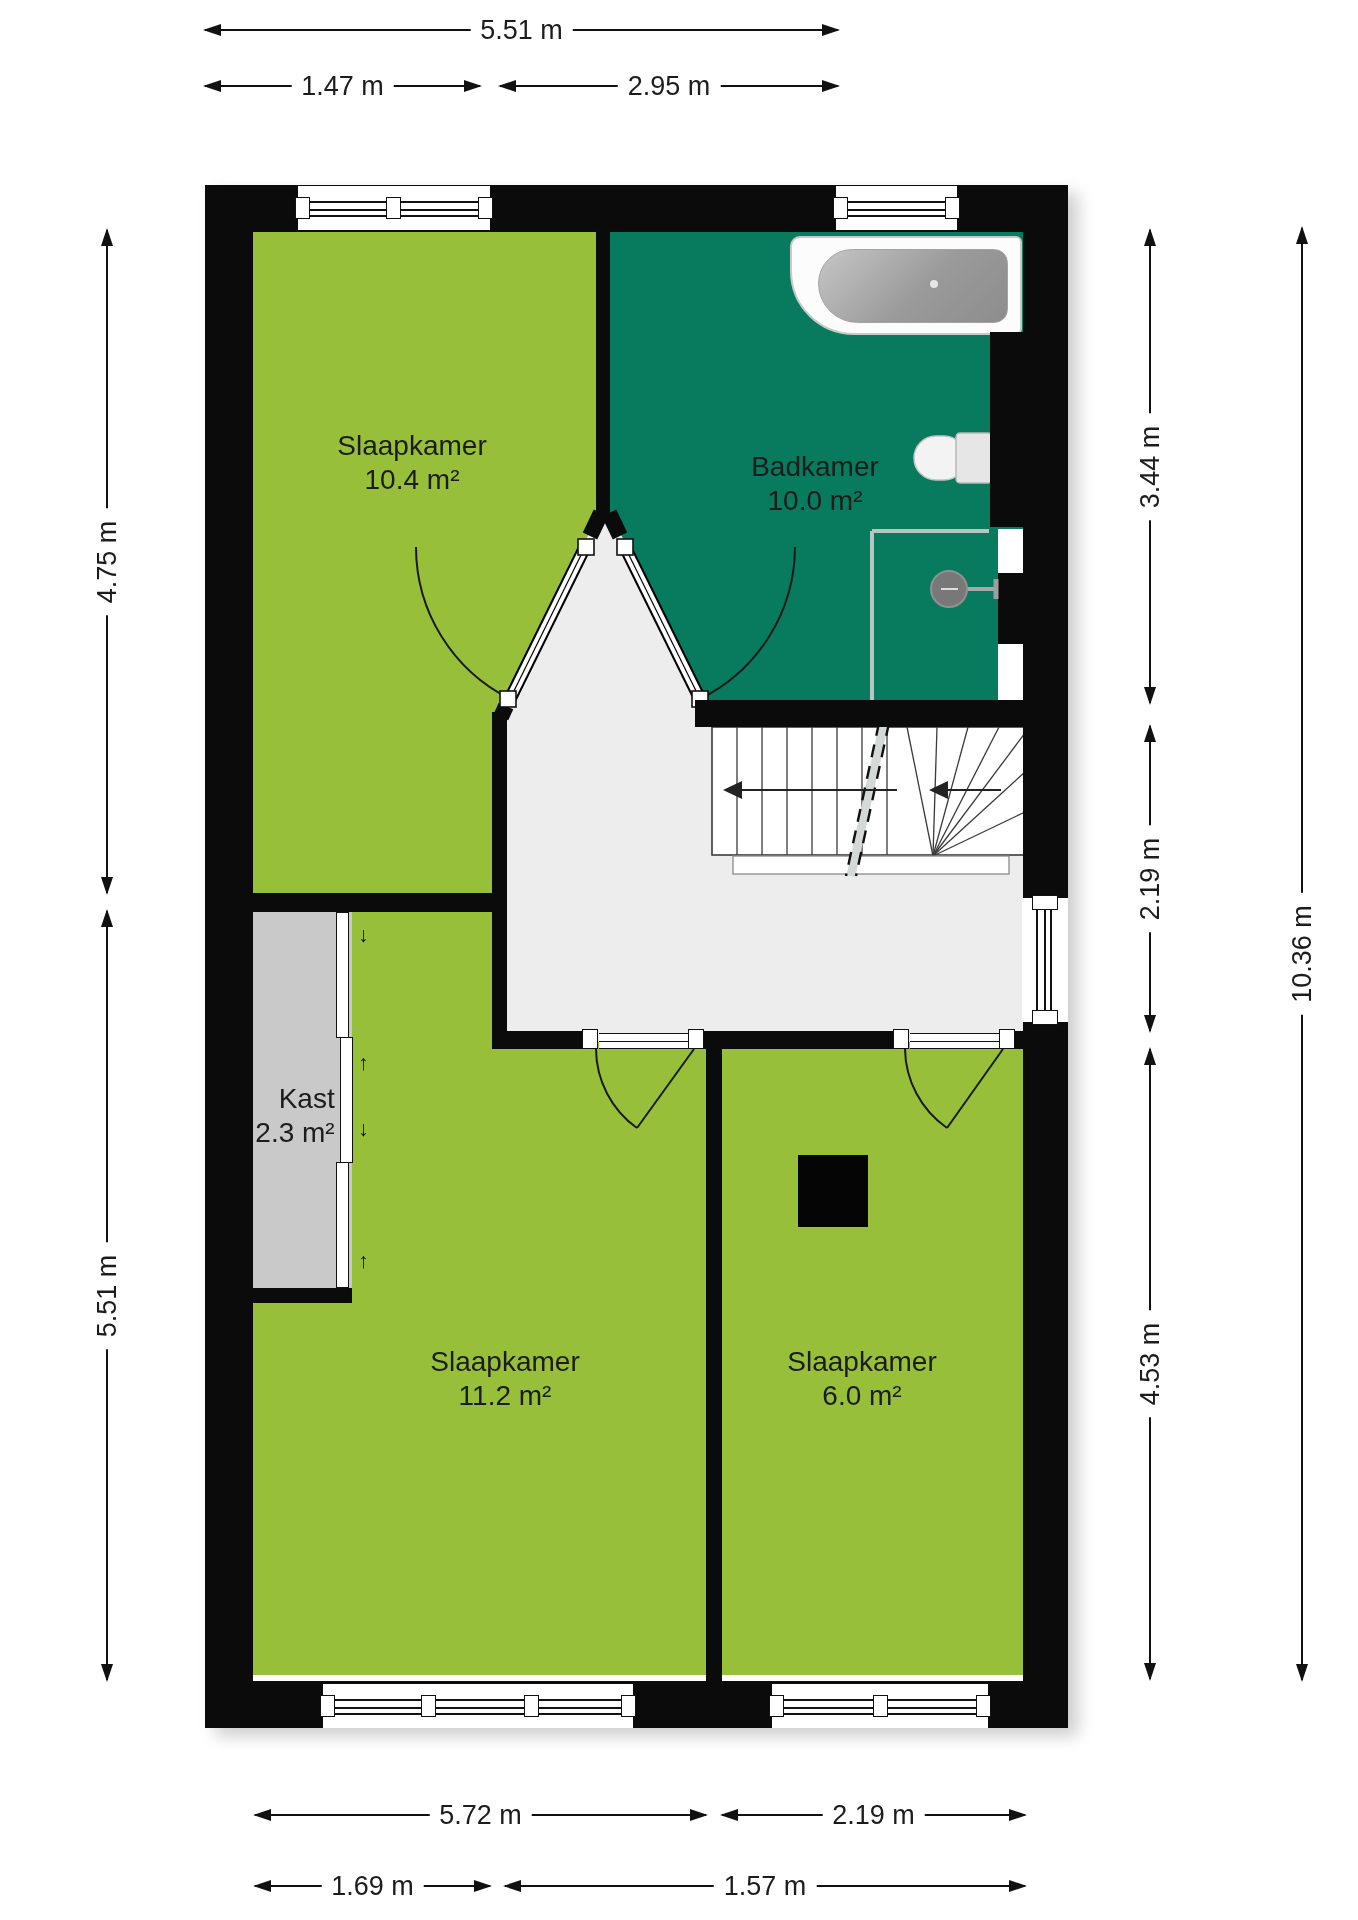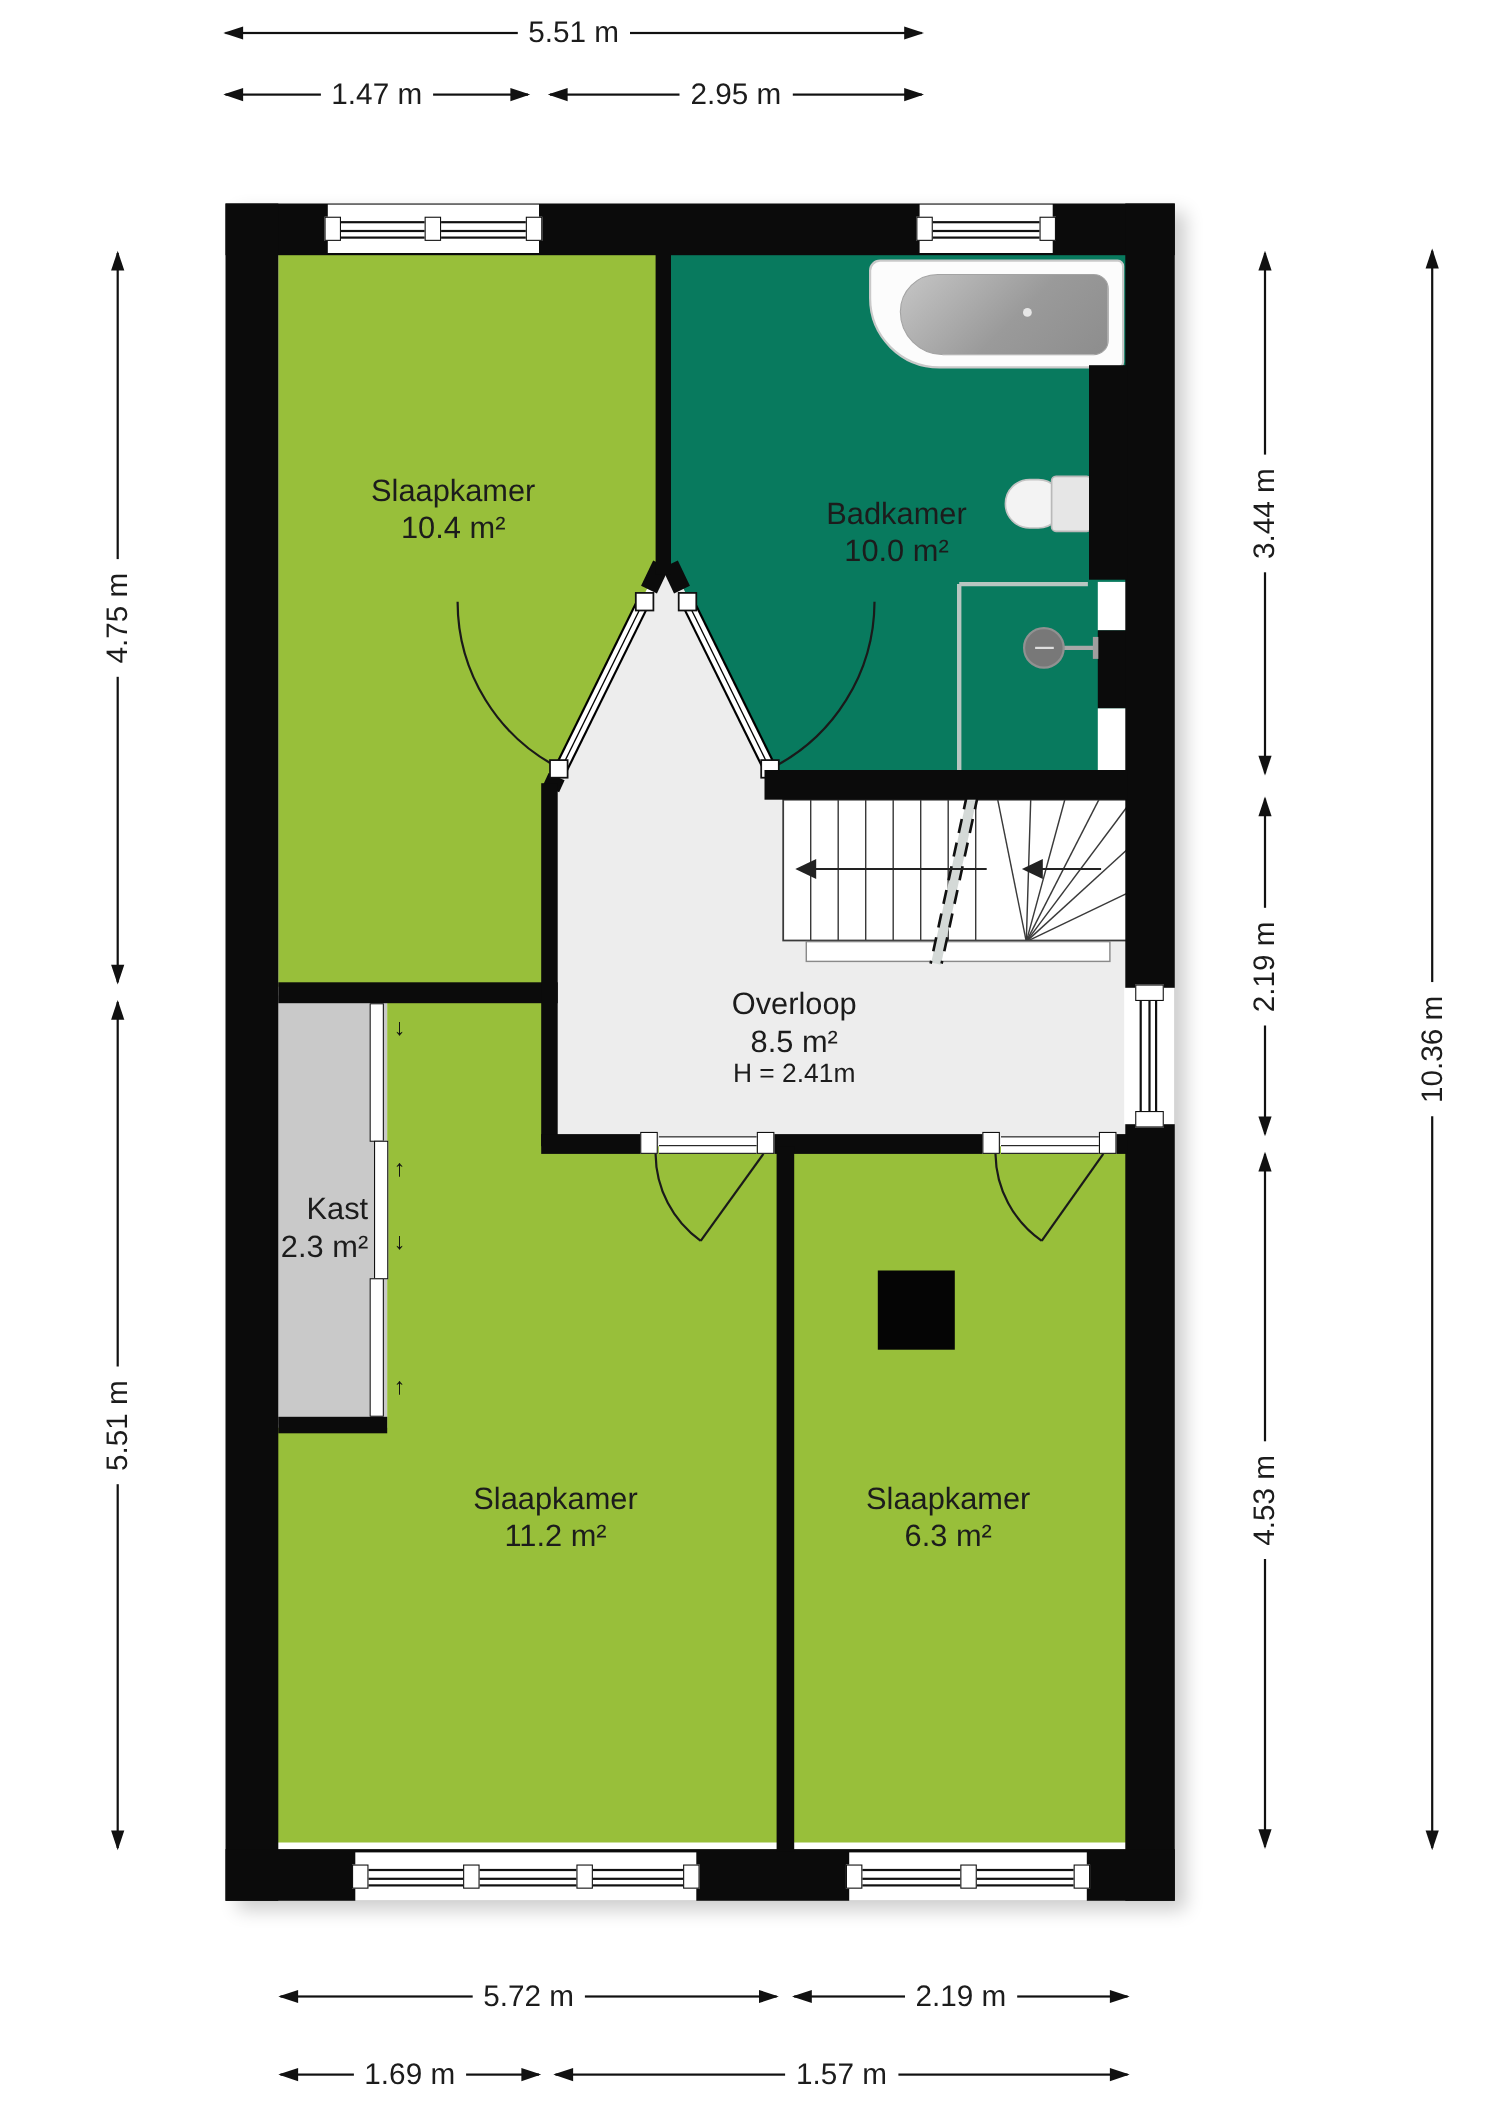--- a/index.html
+++ b/index.html
@@ -245,36 +245,31 @@
   <div class="hinge" style="left:999px;top:1029px;"></div>
 
   <div class="room-label" style="left:412px;top:463px;">
     <span>Slaapkamer</span>
     <span class="sub">10.4 m²</span>
   </div>
   <div class="room-label" style="left:815px;top:484px;">
     <span>Badkamer</span>
     <span class="sub">10.0 m²</span>
   </div>
-  <div class="room-label" style="left:722px;top:944px;">
-    <span>Overloop</span>
-    <span class="sub">8.5 m²</span>
-    <span class="hline">H = 2.41m</span>
-  </div>
   <div class="room-label" style="left:295px;top:1116px;text-align:right;">
     <span>Kast</span>
     <span class="sub">2.3 m²</span>
   </div>
   <div class="room-label" style="left:505px;top:1379px;">
     <span>Slaapkamer</span>
     <span class="sub">11.2 m²</span>
   </div>
   <div class="room-label" style="left:862px;top:1379px;">
     <span>Slaapkamer</span>
-    <span class="sub">6.3 m²</span>
+    <span class="sub">6.0 m²</span>
   </div>
 
   <div class="dim dim-h" style="left:205px;top:30px;width:633px;">
     <div class="dline"></div>
       <div class="cap cap-l"></div>
       <div class="cap cap-r"></div>
     <div class="dlabel">5.51 m</div>
   </div>
   <div class="dim dim-h" style="left:205px;top:86px;width:275px;">
     <div class="dline"></div>

